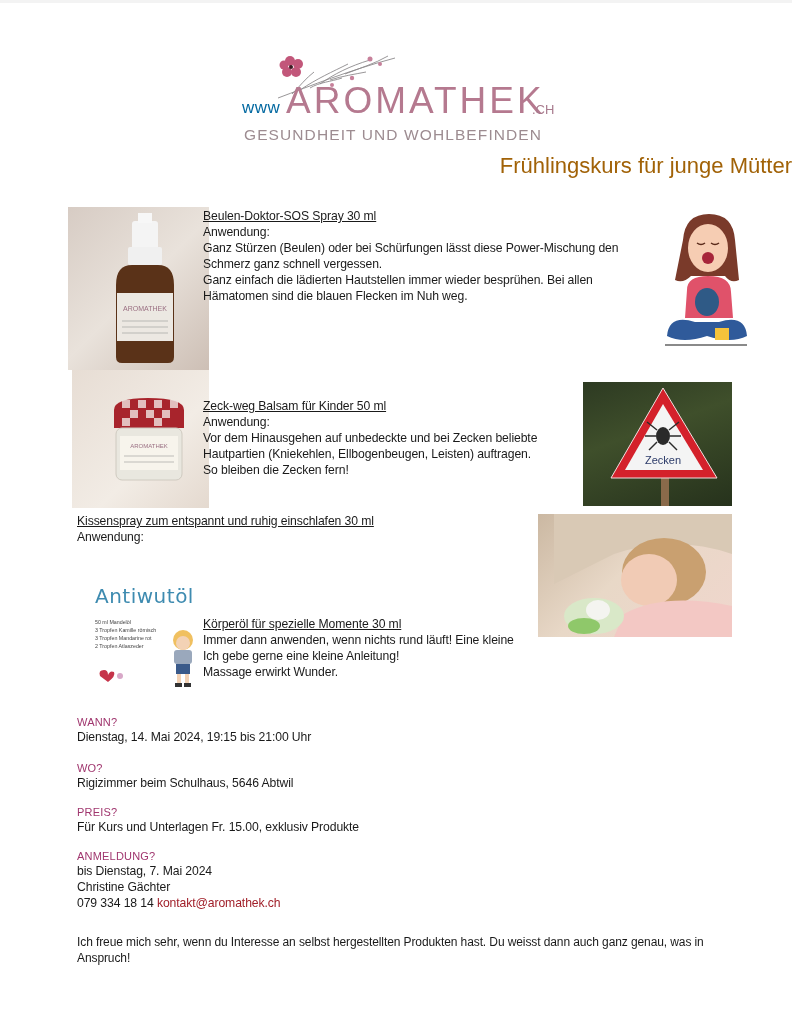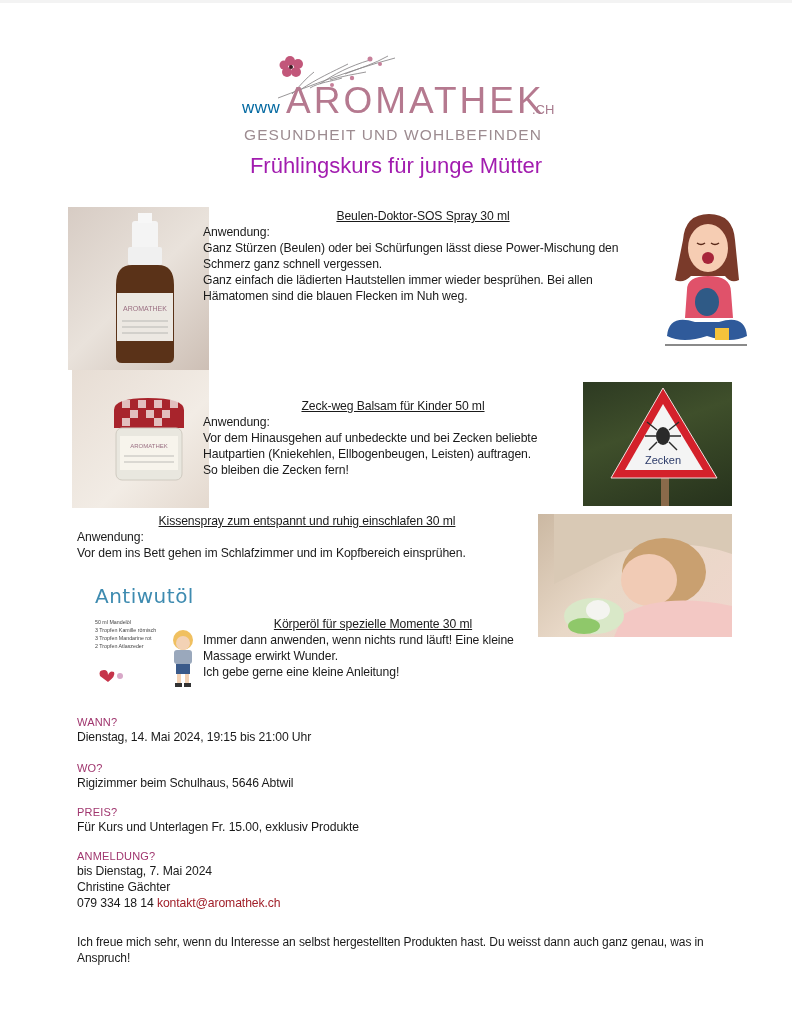--- a/index.html
+++ b/index.html
@@ -5,32 +5,32 @@
   html, body { margin: 0; padding: 0; }
   body {
     width: 792px; height: 1020px; position: relative; overflow: hidden;
     background: #ffffff;
     font-family: "Liberation Sans", "DejaVu Sans", sans-serif;
     color: #1a1a1a;
   }
   .topbar { position: absolute; left: 0; top: 0; width: 792px; height: 3px; background: #f3f3f3; }
   .abs { position: absolute; }
   .txt { font-size: 12.2px; line-height: 16px; letter-spacing: -0.1px; }
-  .title-u { text-decoration: underline; text-align: center; }
+  .title-u { text-decoration: underline; }
   .label { color: #a0366e; font-size: 11px; line-height: 14px; letter-spacing: 0.2px; }
   .mail { color: #a1202a; }
 
   
   .logo { position: absolute; left: 242px; top: 52px; width: 315px; height: 100px; }
   .logo-www { position: absolute; left: 0px; top: 46px; font-size: 17px; color: #0369a1; letter-spacing: 0.5px; }
   .logo-main { position: absolute; left: 44px; top: 28px; font-size: 37px; color: #b5798f; letter-spacing: 3px; font-weight: normal; }
   .logo-ch { position: absolute; left: 290px; top: 50px; font-size: 13px; color: #a87a8d; }
   .logo-sub { position: absolute; left: 2px; top: 74px; font-size: 15.5px; color: #9d8c91; letter-spacing: 1.1px; white-space: nowrap; }
 
-  .heading { position: absolute; left: 0; width: 792px; top: 153px; text-align: center; font-size: 22px; color: #a21caf; }
+  .heading { position: absolute; left: 0; width: 792px; top: 153px; text-align: right; font-size: 22px; color: #a16207; }
 
   
   .img { position: absolute; overflow: hidden; padding-left: 16px; }
   .img-spray { left: 68px; top: 207px; width: 125px; height: 163px; background: linear-gradient(135deg,#d7ccc4 0%,#e9e2db 50%,#cdbfb5 100%); }
   .img-balm { left: 72px; top: 370px; width: 121px; height: 138px; background: linear-gradient(135deg,#e7ddd4 0%,#f2ece5 60%,#e4d9cf 100%); }
   .img-girl { left: 645px; top: 210px; width: 90px; height: 140px; background: #fff; }
   .img-tick { left: 583px; top: 382px; width: 133px; height: 124px; background: linear-gradient(160deg,#2d3a22 0%,#3f4f2b 40%,#26321c 100%); }
   .img-sleep { left: 538px; top: 514px; width: 178px; height: 123px; background: linear-gradient(135deg,#cbb8a2 0%,#e8d8c7 45%,#f0d6cd 100%); }
   .img-anti { left: 90px; top: 582px; width: 112px; height: 108px; background: #fff; }
 </style>
@@ -152,21 +152,20 @@
       <line x1="58" y1="60" x2="50" y2="68"></line>
         <line x1="70" y1="60" x2="78" y2="68"></line>
     </g>
     <text x="64" y="82" font-size="11" text-anchor="middle" fill="#2b3a68" font-family="Liberation Sans, sans-serif">Zecken</text>
   </svg>
 </div>
 
 <div class="abs txt" style="left:77px;top:513px;width:460px">
   <div class="title-u">Kissenspray zum entspannt und ruhig einschlafen 30 ml</div>
   <div>Anwendung:</div>
-  <div>Vor dem ins Bett gehen im Schlafzimmer und im Kopfbereich einsprühen.</div>
 </div>
 
 <div class="img img-sleep">
   <svg width="178" height="123" viewBox="0 0 178 123">
     <path d="M0 0 L178 0 L178 40 Q120 20 60 40 Q20 60 0 70 Z" fill="#d9c9b5"></path>
     <ellipse cx="110" cy="58" rx="42" ry="34" fill="#c9a070"></ellipse>
     <ellipse cx="95" cy="66" rx="28" ry="26" fill="#f1cbb5"></ellipse>
     <path d="M70 100 Q110 78 178 92 L178 123 L60 123 Z" fill="#f3c8c4"></path>
     <ellipse cx="40" cy="102" rx="30" ry="18" fill="#d9e8c8"></ellipse>
     <ellipse cx="44" cy="96" rx="12" ry="10" fill="#f4f4f0"></ellipse>
@@ -194,22 +193,22 @@
     <rect x="9" y="48" width="4" height="10" fill="#f3d2b5"></rect>
     <rect x="17" y="48" width="4" height="10" fill="#f3d2b5"></rect>
     <rect x="7" y="57" width="7" height="4" fill="#333"></rect>
     <rect x="16" y="57" width="7" height="4" fill="#333"></rect>
   </svg>
 </div>
 
 <div class="abs txt" style="left:203px;top:616px;width:340px">
   <div class="title-u">Körperöl für spezielle Momente 30 ml</div>
   <div>Immer dann anwenden, wenn nichts rund läuft! Eine kleine</div>
+  <div>Ich gebe gerne eine kleine Anleitung!</div>
   <div>Massage erwirkt Wunder.</div>
-  <div>Ich gebe gerne eine kleine Anleitung!</div>
 </div>
 
 <div class="abs" style="left:77px;top:715px;width:600px">
   <div class="label">WANN?</div>
   <div class="txt">Dienstag, 14. Mai 2024, 19:15 bis 21:00 Uhr</div>
 
   <div class="label" style="margin-top:16px">WO?</div>
   <div class="txt">Rigizimmer beim Schulhaus, 5646 Abtwil</div>
 
   <div class="label" style="margin-top:14px">PREIS?</div>

